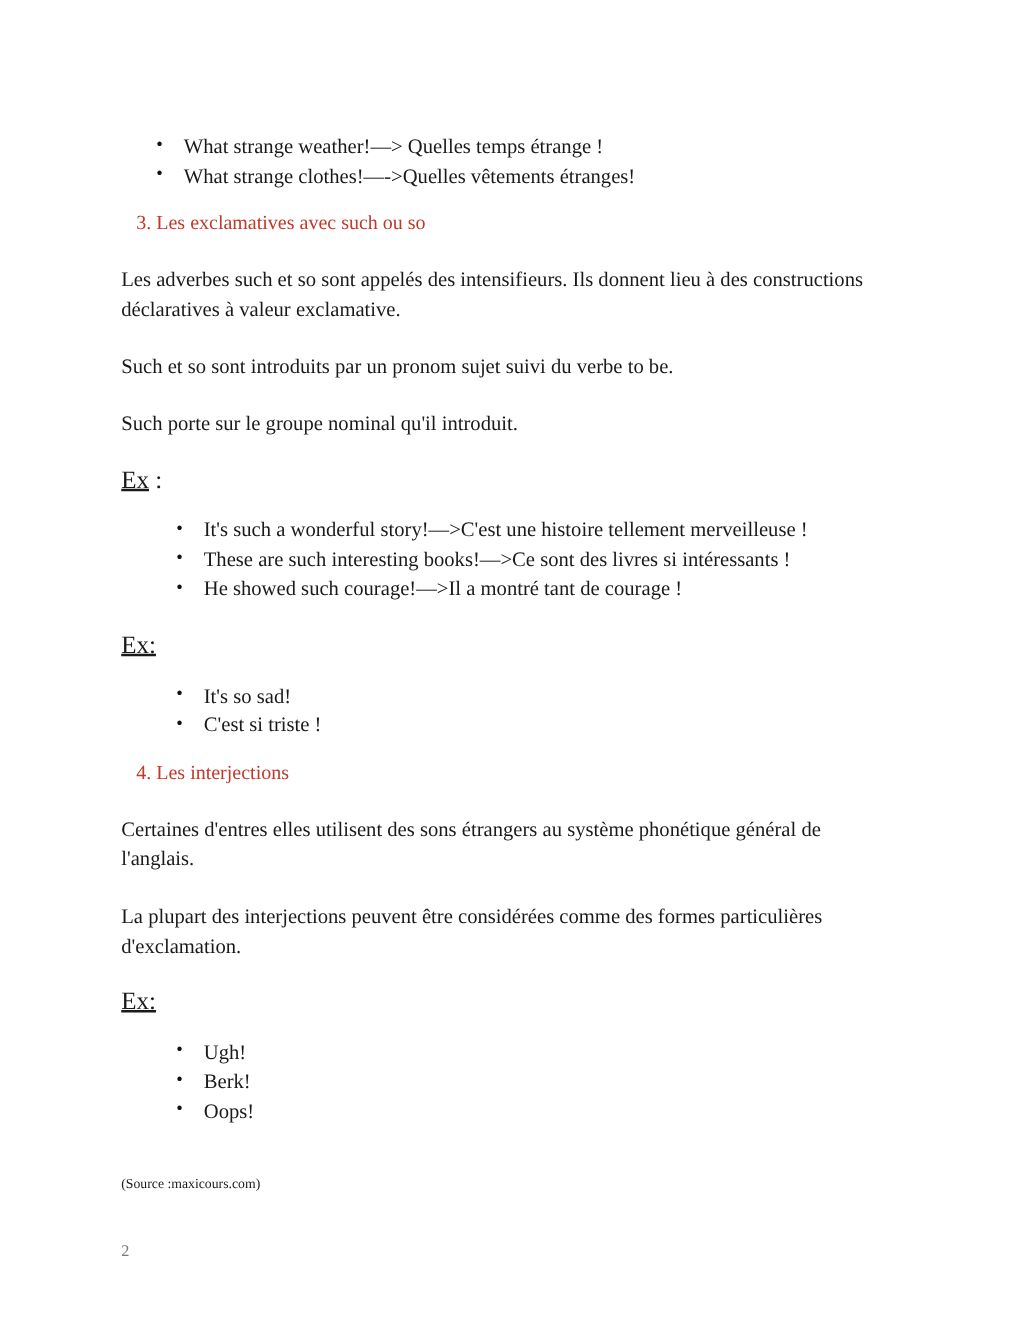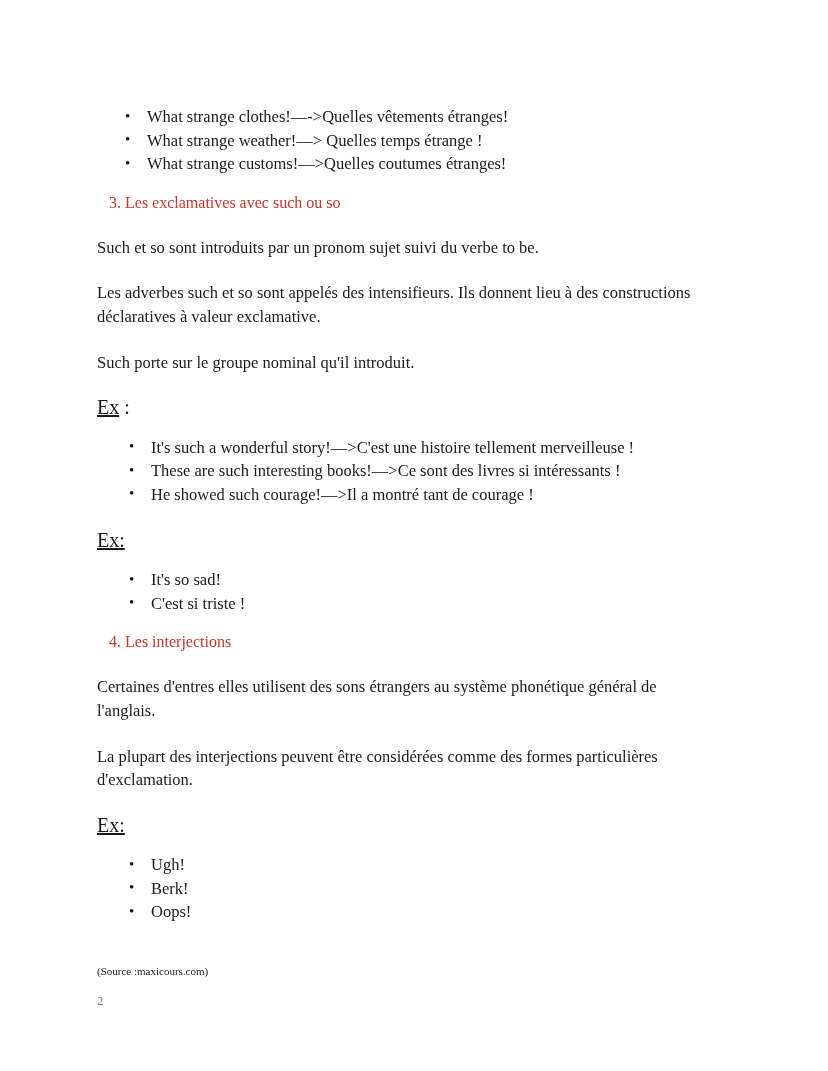--- a/index.html
+++ b/index.html
@@ -17,21 +17,21 @@
     color: #1a1a1a;
     overflow: hidden;
   }
   .content {
     position: absolute;
     left: 97px;
     top: 105px;
     width: 612px;
   }
   .doc-list {
-    margin: 4px;
+    margin: 16px;
     padding: 0;
     list-style: none;
   }
   .doc-list li {
     position: relative;
     padding-left: 50px;
     font-size: 16.5px;
     line-height: 23.6px;
     color: #1a1a1a;
     margin: 0;
@@ -87,29 +87,28 @@
     color: #1a1a1a;
   }
 </style>
 </head>
 <body>
 
 <div class="page">
   <div class="content">
 
     <ul class="doc-list list-block">
+      <li>What strange weather!—&gt; Quelles temps étrange !</li>
       <li>What strange clothes!—-&gt;Quelles vêtements étranges!</li>
-      <li>What strange weather!—&gt; Quelles temps étrange !</li>
-      <li>What strange customs!—&gt;Quelles coutumes étranges!</li>
     </ul>
 
     <h2 class="heading">3. Les exclamatives avec such ou so</h2>
 
+    <p class="para">Les adverbes such et so sont appelés des intensifieurs. Ils donnent lieu à des constructions déclaratives à valeur exclamative.</p>
     <p class="para">Such et so sont introduits par un pronom sujet suivi du verbe to be.</p>
-    <p class="para">Les adverbes such et so sont appelés des intensifieurs. Ils donnent lieu à des constructions déclaratives à valeur exclamative.</p>
     <p class="para">Such porte sur le groupe nominal qu'il introduit.</p>
 
     <p class="ex"><span class="u">Ex</span><span class="plain"> :</span></p>
 
     <ul class="doc-list list-wrap">
       <li>It's such a wonderful story!—&gt;C'est une histoire tellement merveilleuse !</li>
       <li>These are such interesting books!—&gt;Ce sont des livres si intéressants !</li>
       <li>He showed such courage!—&gt;Il a montré tant de courage !</li>
     </ul>
 

